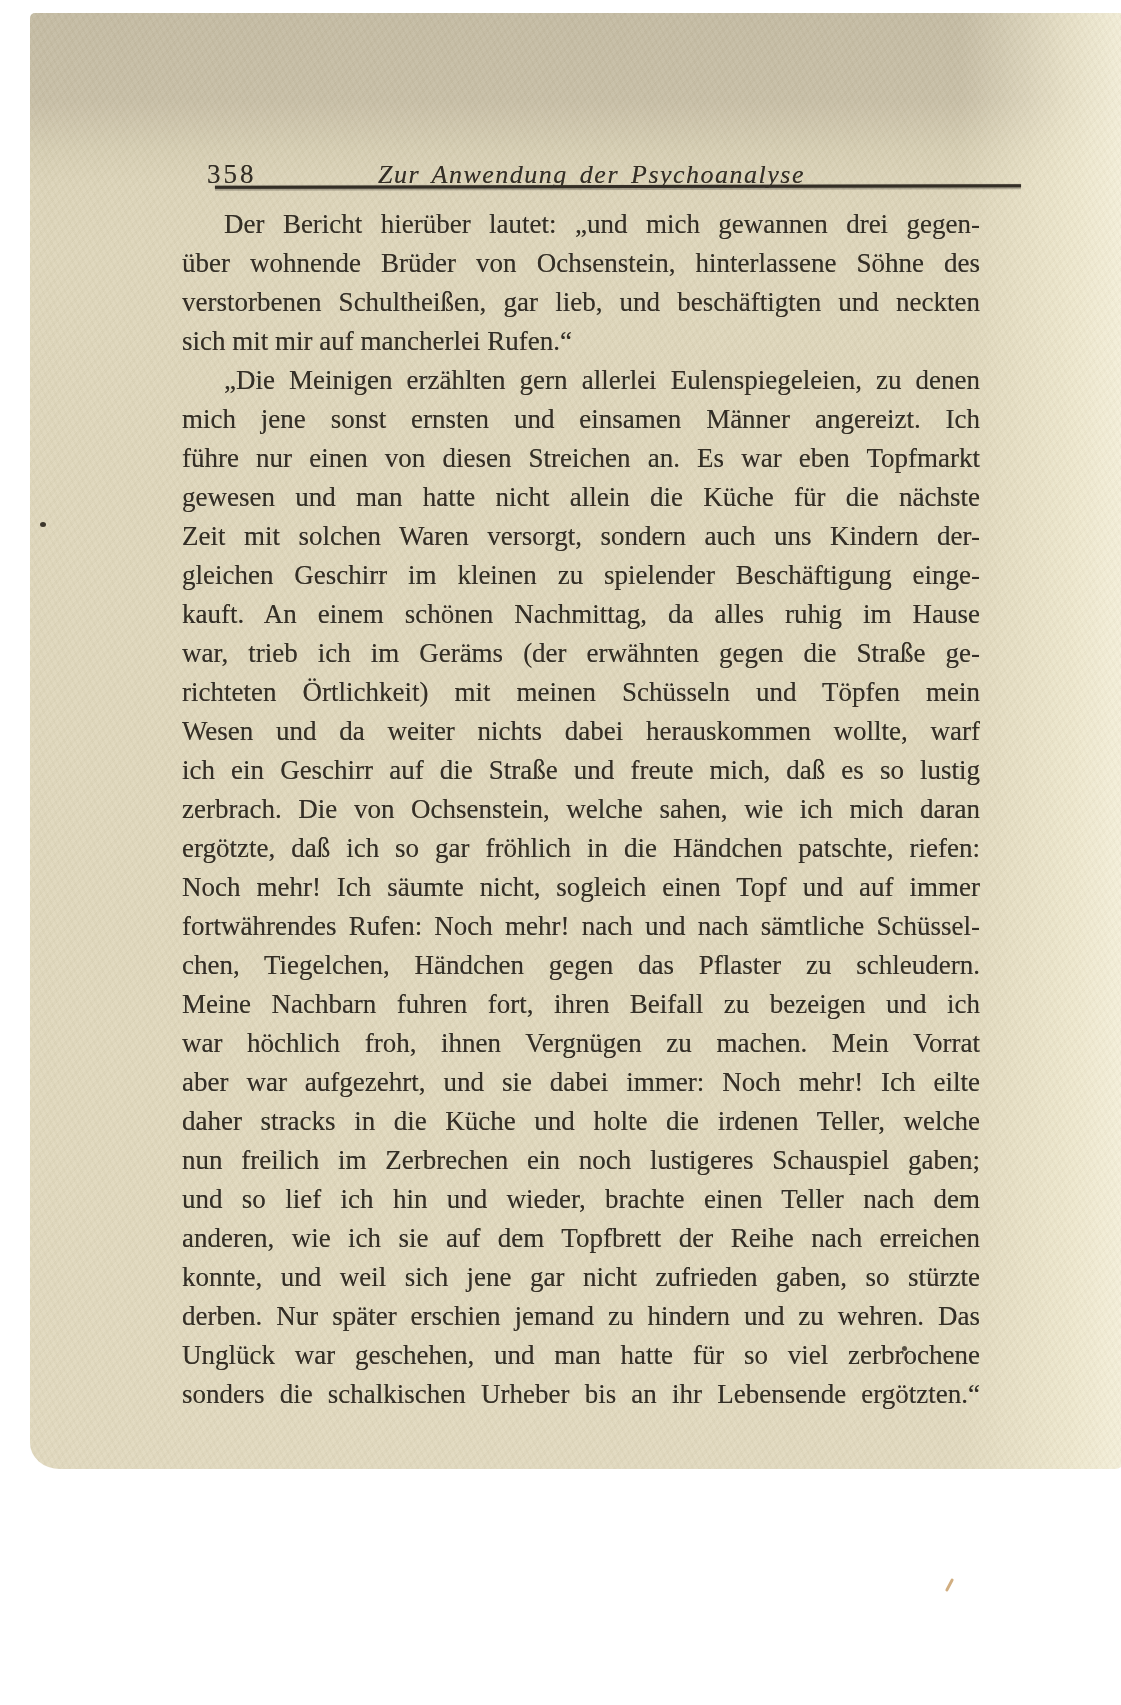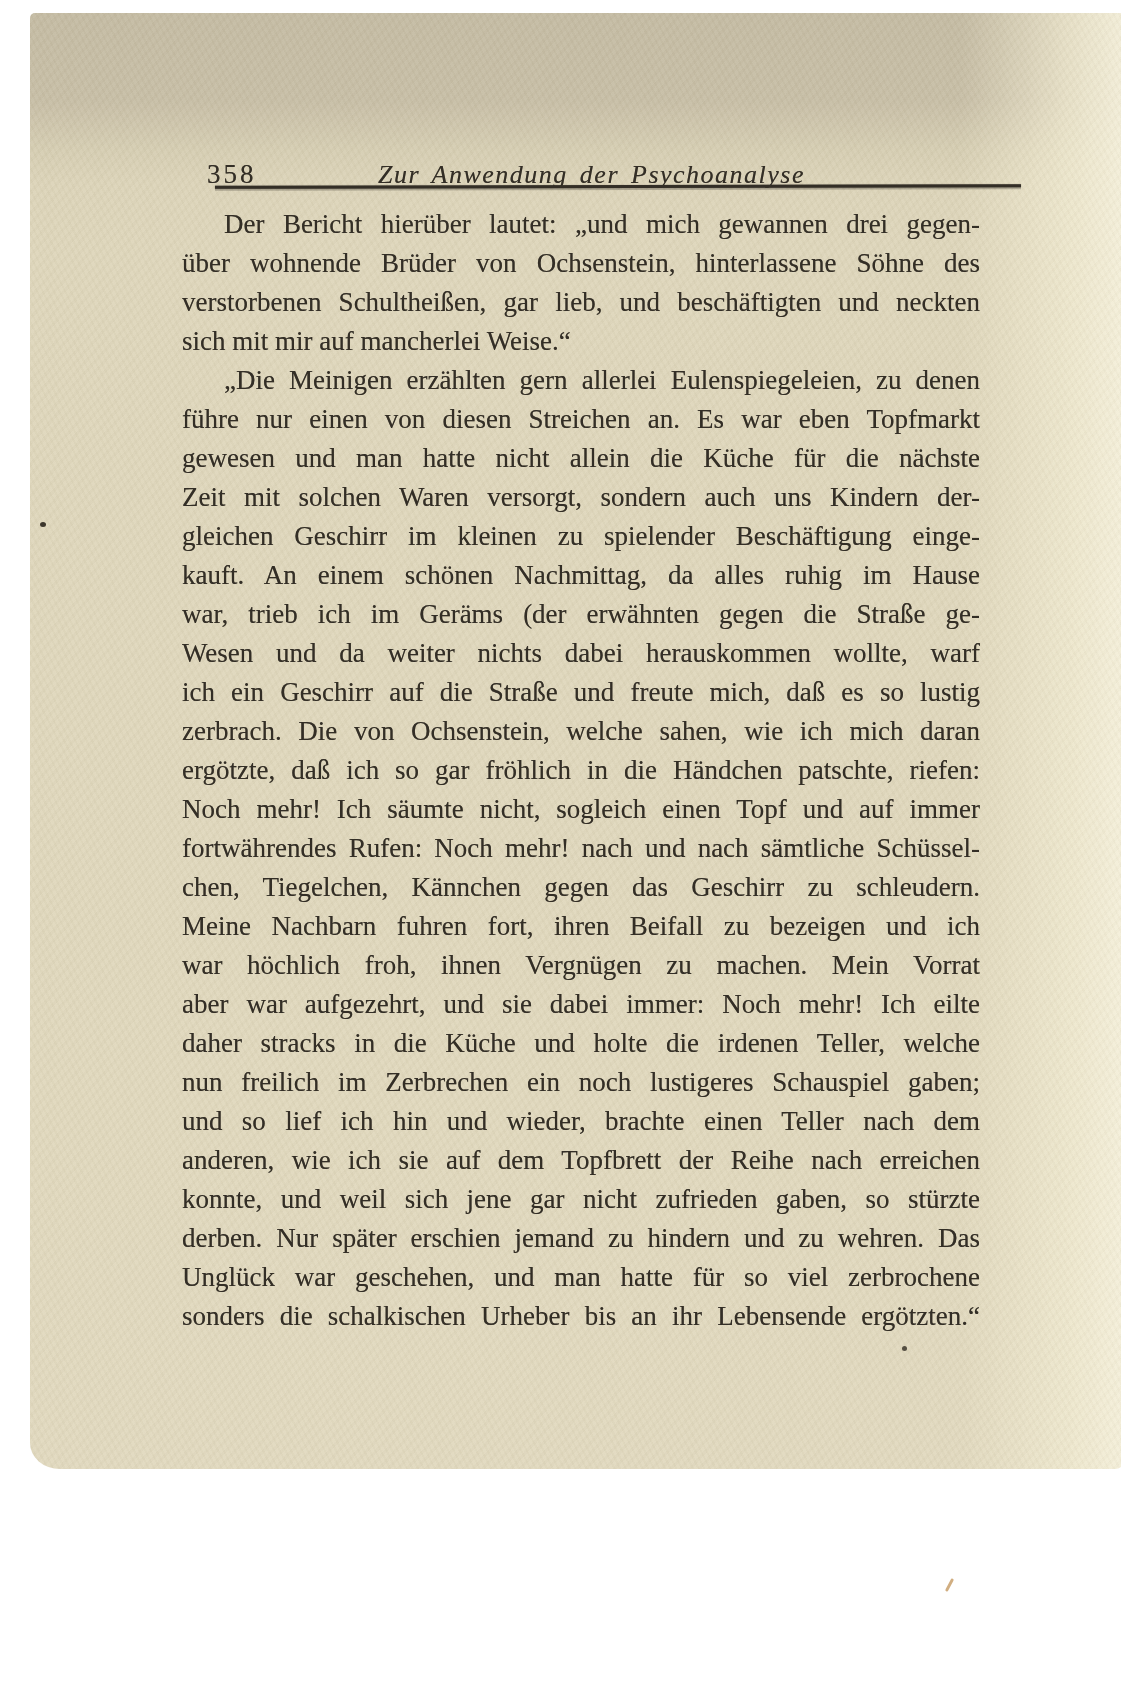--- a/index.html
+++ b/index.html
@@ -72,35 +72,37 @@
 
 <div class="sheet">
   <span class="pagenum">358</span>
   <span class="runhead">Zur Anwendung der Psychoanalyse</span>
   <div class="rule"></div>
 
   <div class="text">
       <div class="line indent">Der Bericht hierüber lautet: „und mich gewannen drei gegen-</div>
       <div class="line">über wohnende Brüder von Ochsenstein, hinterlassene Söhne des</div>
       <div class="line">verstorbenen Schultheißen, gar lieb, und beschäftigten und neckten</div>
-      <div class="line short">sich mit mir auf mancherlei Weise.“</div>
+      <div class="line short">sich mit mir auf mancherlei Rufen.“</div>
       <div class="line indent">„Die Meinigen erzählten gern allerlei Eulenspiegeleien, zu denen</div>
+      <div class="line">mich jene sonst ernsten und einsamen Männer angereizt. Ich</div>
       <div class="line">führe nur einen von diesen Streichen an. Es war eben Topfmarkt</div>
       <div class="line">gewesen und man hatte nicht allein die Küche für die nächste</div>
       <div class="line">Zeit mit solchen Waren versorgt, sondern auch uns Kindern der-</div>
       <div class="line">gleichen Geschirr im kleinen zu spielender Beschäftigung einge-</div>
       <div class="line">kauft. An einem schönen Nachmittag, da alles ruhig im Hause</div>
       <div class="line">war, trieb ich im Geräms (der erwähnten gegen die Straße ge-</div>
+      <div class="line">richteten Örtlichkeit) mit meinen Schüsseln und Töpfen mein</div>
       <div class="line">Wesen und da weiter nichts dabei herauskommen wollte, warf</div>
       <div class="line">ich ein Geschirr auf die Straße und freute mich, daß es so lustig</div>
       <div class="line">zerbrach. Die von Ochsenstein, welche sahen, wie ich mich daran</div>
       <div class="line">ergötzte, daß ich so gar fröhlich in die Händchen patschte, riefen:</div>
       <div class="line">Noch mehr! Ich säumte nicht, sogleich einen Topf und auf immer</div>
       <div class="line">fortwährendes Rufen: Noch mehr! nach und nach sämtliche Schüssel-</div>
-      <div class="line">chen, Tiegelchen, Kännchen gegen das Geschirr zu schleudern.</div>
+      <div class="line">chen, Tiegelchen, Händchen gegen das Pflaster zu schleudern.</div>
       <div class="line">Meine Nachbarn fuhren fort, ihren Beifall zu bezeigen und ich</div>
       <div class="line">war höchlich froh, ihnen Vergnügen zu machen. Mein Vorrat</div>
       <div class="line">aber war aufgezehrt, und sie dabei immer: Noch mehr! Ich eilte</div>
       <div class="line">daher stracks in die Küche und holte die irdenen Teller, welche</div>
       <div class="line">nun freilich im Zerbrechen ein noch lustigeres Schauspiel gaben;</div>
       <div class="line">und so lief ich hin und wieder, brachte einen Teller nach dem</div>
       <div class="line">anderen, wie ich sie auf dem Topfbrett der Reihe nach erreichen</div>
       <div class="line">konnte, und weil sich jene gar nicht zufrieden gaben, so stürzte</div>
       <div class="line">derben. Nur später erschien jemand zu hindern und zu wehren. Das</div>
       <div class="line">Unglück war geschehen, und man hatte für so viel zerbrochene</div>

